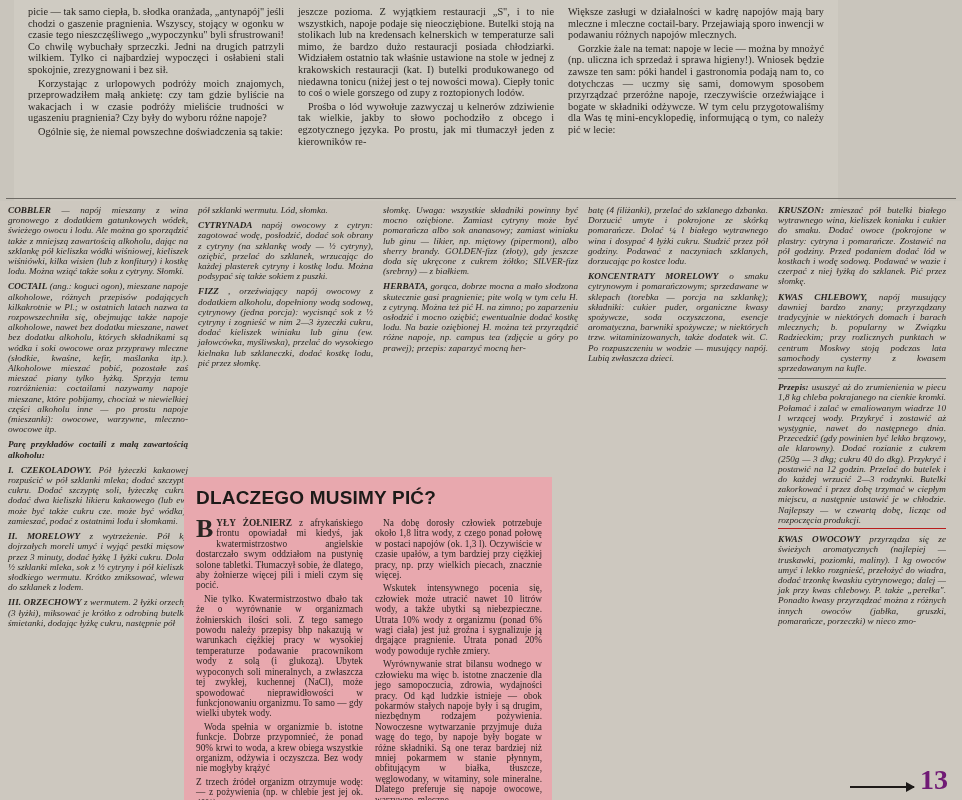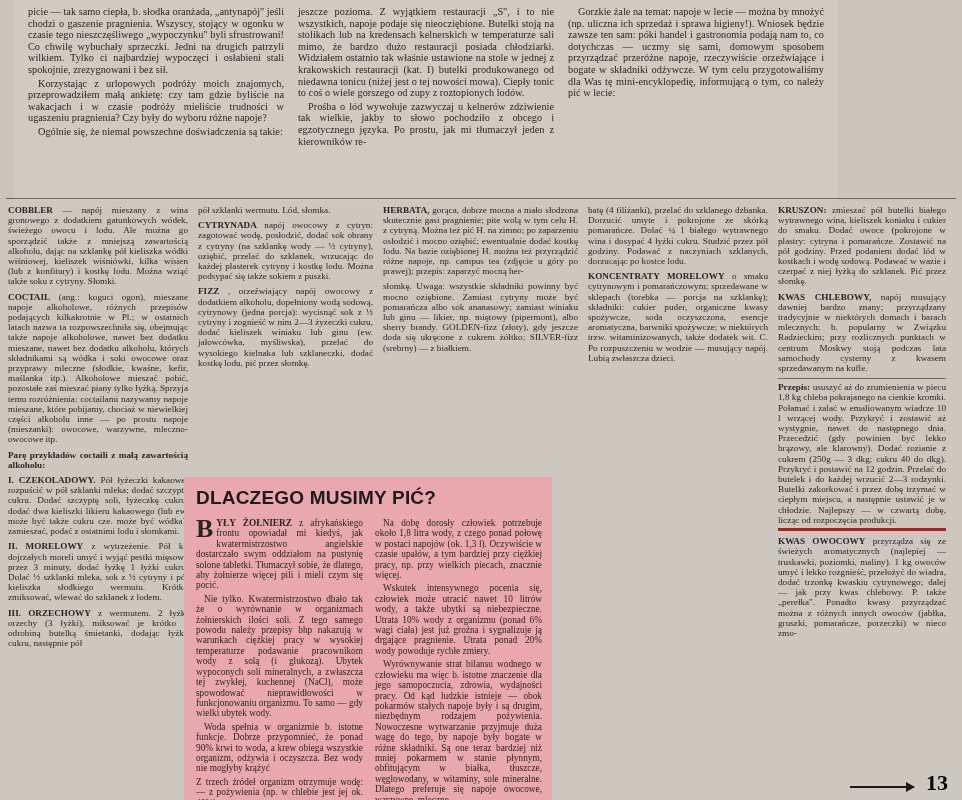--- a/index.html
+++ b/index.html
@@ -52,20 +52,21 @@
   .body-area {
     position: absolute;
     left: 0; top: 201px;
     width: 962px; height: 599px;
     background: #cdc8bf;
   }
   .cols {
     display: flex;
     padding: 4px 0 0 8px;
     gap: 10px;
+    font-style: italic;
   }
   .col {
     width: 223px;
     font-size: 9.2px;
     line-height: 10.2px;
     text-align: justify;
     hyphens: auto;
   }
   .col.c1 { width: 180px; }
   .col.c2 { width: 175px; }
@@ -113,42 +114,42 @@
     font-weight: bold;
     padding: 1px 3px 0 0;
   }
   .roman-h { font-variant: small-caps; font-weight: bold; }
 
   
   .pagenum {
     position: absolute;
     right: 14px; bottom: 4px;
     font-family: "Liberation Serif", serif;
-    font-size: 22px;
+    font-size: 28px;
     font-weight: bold;
-    color: #000000;
+    color: #701a75;
   }
   .arrow {
     position: absolute;
     right: 48px; bottom: 12px;
     width: 64px; height: 2px;
     background: #1d1a18;
   }
   .arrow:after {
     content: "";
     position: absolute;
     right: -1px; top: -4px;
     border-left: 9px solid #1d1a18;
     border-top: 5px solid transparent;
     border-bottom: 5px solid transparent;
   }
   
   .boxed {
     border-top: 1px solid #6d6a64;
-    border-bottom: 3px solid #b91c1c;
+    border-bottom: 1px solid #b91c1c;
     padding: 3px 0;
     margin-bottom: 5px;
   }
 </style>
 </head>
 <body>
 
 <div class="page">
 
   <div class="top-band">
@@ -156,20 +157,21 @@
       <div class="top-col">
         <p class="noind">picie — tak samo ciepła, b. słodka oranżada, „antynapój" jeśli chodzi o gaszenie pragnienia. Wszyscy, stojący w ogonku w czasie tego nieszczęśliwego „wypoczynku" byli sfrustrowani! Co chwilę wybuchały sprzeczki. Jedni na drugich patrzyli wilkiem. Tylko ci najbardziej wypoczęci i osłabieni stali spokojnie, zrezygnowani i bez sił.</p>
         <p>Korzystając z urlopowych podróży moich znajomych, przeprowadziłem małą ankietę: czy tam gdzie byliście na wakacjach i w czasie podróży mieliście trudności w ugaszeniu pragnienia? Czy były do wyboru różne napoje?</p>
         <p>Ogólnie się, że niemal powszechne doświadczenia są takie:</p>
       </div>
       <div class="top-col">
         <p class="noind">jeszcze pozioma. Z wyjątkiem restauracji „S", i to nie wszystkich, napoje podaje się nieocziębione. Butelki stoją na stolikach lub na kredensach kelnerskich w temperaturze sali mimo, że bardzo dużo restauracji posiada chłodziarki. Widziałem ostatnio tak właśnie ustawione na stole w jednej z krakowskich restauracji (kat. I) butelki produkowanego od niedawna tonicu (niżej jest o tej nowości mowa). Ciepły tonic to coś o wiele gorszego od zupy z roztopionych lodów.</p>
         <p>Prośba o lód wywołuje zazwyczaj u kelnerów zdziwienie tak wielkie, jakby to słowo pochodziło z obcego i egzotycznego języka. Po prostu, jak mi tłumaczył jeden z kierowników re-</p>
       </div>
       <div class="top-col">
+        <p class="noind">Większe zasługi w działalności w kadrę napojów mają bary mleczne i mleczne coctail-bary. Przejawiają sporo inwencji w podawaniu różnych napojów mlecznych.</p>
         <p>Gorzkie żale na temat: napoje w lecie — można by mnożyć (np. uliczna ich sprzedaż i sprawa higieny!). Wniosek będzie zawsze ten sam: póki handel i gastronomia podają nam to, co dotychczas — uczmy się sami, domowym sposobem przyrządzać przeróżne napoje, rzeczywiście orzeźwiające i bogate w składniki odżywcze. W tym celu przygotowaliśmy dla Was tę mini-encyklopedię, informującą o tym, co należy pić w lecie:</p>
         <p></p>
       </div>
     </div>
   </div>
 
   <div class="hr-main"></div>
 
   <div class="body-area">
     <div class="cols">
@@ -209,25 +211,25 @@
           <span>napój owocowy z cytryn: zagotować wodę, posłodzić, dodać sok obrany z cytryny (na szklankę wody — ½ cytryny), oziębić, przelać do szklanek, wrzucając do każdej plasterek cytryny i kostkę lodu. Można podsypać się także sokiem z puszki.</span>
         </div>
         <div class="entry">
           <span class="kw">FIZZ</span>
           <span>, orzeźwiający napój owocowy z dodatkiem alkoholu, dopełniony wodą sodową, cytrynowy (jedna porcja): wycisnąć sok z ½ cytryny i zognieść w nim 2—3 żyzeczki cukru, dodać kieliszek winiaku lub ginu (ew. jałowcówka, myśliwska), przelać do wysokiego kielnaka lub szklaneczki, dodać kostkę lodu, pić przez słomkę.</span>
         </div>
       </div>
 
       <div class="col c3">
         <div class="entry">
+          <span>słomkę. Uwaga: wszystkie składniki powinny być mocno oziębione. Zamiast cytryny może być pomarańcza albo sok ananasowy; zamiast winiaku lub ginu — likier, np. miętowy (pipermont), albo sherry brandy. GOLDEN-fizz (złoty), gdy jeszcze doda się ukręcone z cukrem żółtko; SILVER-fizz (srebrny) — z białkiem.</span>
+        </div>
+        <div class="entry">
           <span class="kw">HERBATA,</span>
           <span>gorąca, dobrze mocna a mało słodzona skutecznie gasi pragnienie; pite wolą w tym celu H. z cytryną. Można też pić H. na zimno; po zaparzeniu osłodzić i mocno oziębić; ewentualnie dodać kostkę lodu. Na bazie oziębionej H. można też przyrządzić różne napoje, np. campus tea (zdjęcie u góry po prawej); przepis: zaparzyć mocną her-</span>
-        </div>
-        <div class="entry">
-          <span>słomkę. Uwaga: wszystkie składniki powinny być mocno oziębione. Zamiast cytryny może być pomarańcza albo sok ananasowy; zamiast winiaku lub ginu — likier, np. miętowy (pipermont), albo sherry brandy. GOLDEN-fizz (złoty), gdy jeszcze doda się ukręcone z cukrem żółtko; SILVER-fizz (srebrny) — z białkiem.</span>
         </div>
       </div>
 
       <div class="col c4">
         <div class="entry">
           <span>batę (4 filiżanki), przelać do szklanego dzbanka. Dorzucić umyte i pokrojone ze skórką pomarańcze. Dolać ¼ l białego wytrawnego wina i dosypać 4 łyżki cukru. Studzić przez pół godziny. Podawać z naczyniach szklanych, dorzucając po kostce lodu.</span>
         </div>
         <div class="entry">
           <span class="kw">KONCENTRATY MORELOWY</span>
           <span>o smaku cytrynowym i pomarańczowym; sprzedawane w sklepach (torebka — porcja na szklankę); składniki: cukier puder, organiczne kwasy spożywcze, soda oczyszczona, esencje aromatyczna, barwniki spożywcze; w niektórych trzw. witaminizowanych, także dodatek wit. C. Po rozpuszczeniu w wodzie — musujący napój. Lubią zwłaszcza dzieci.</span>

